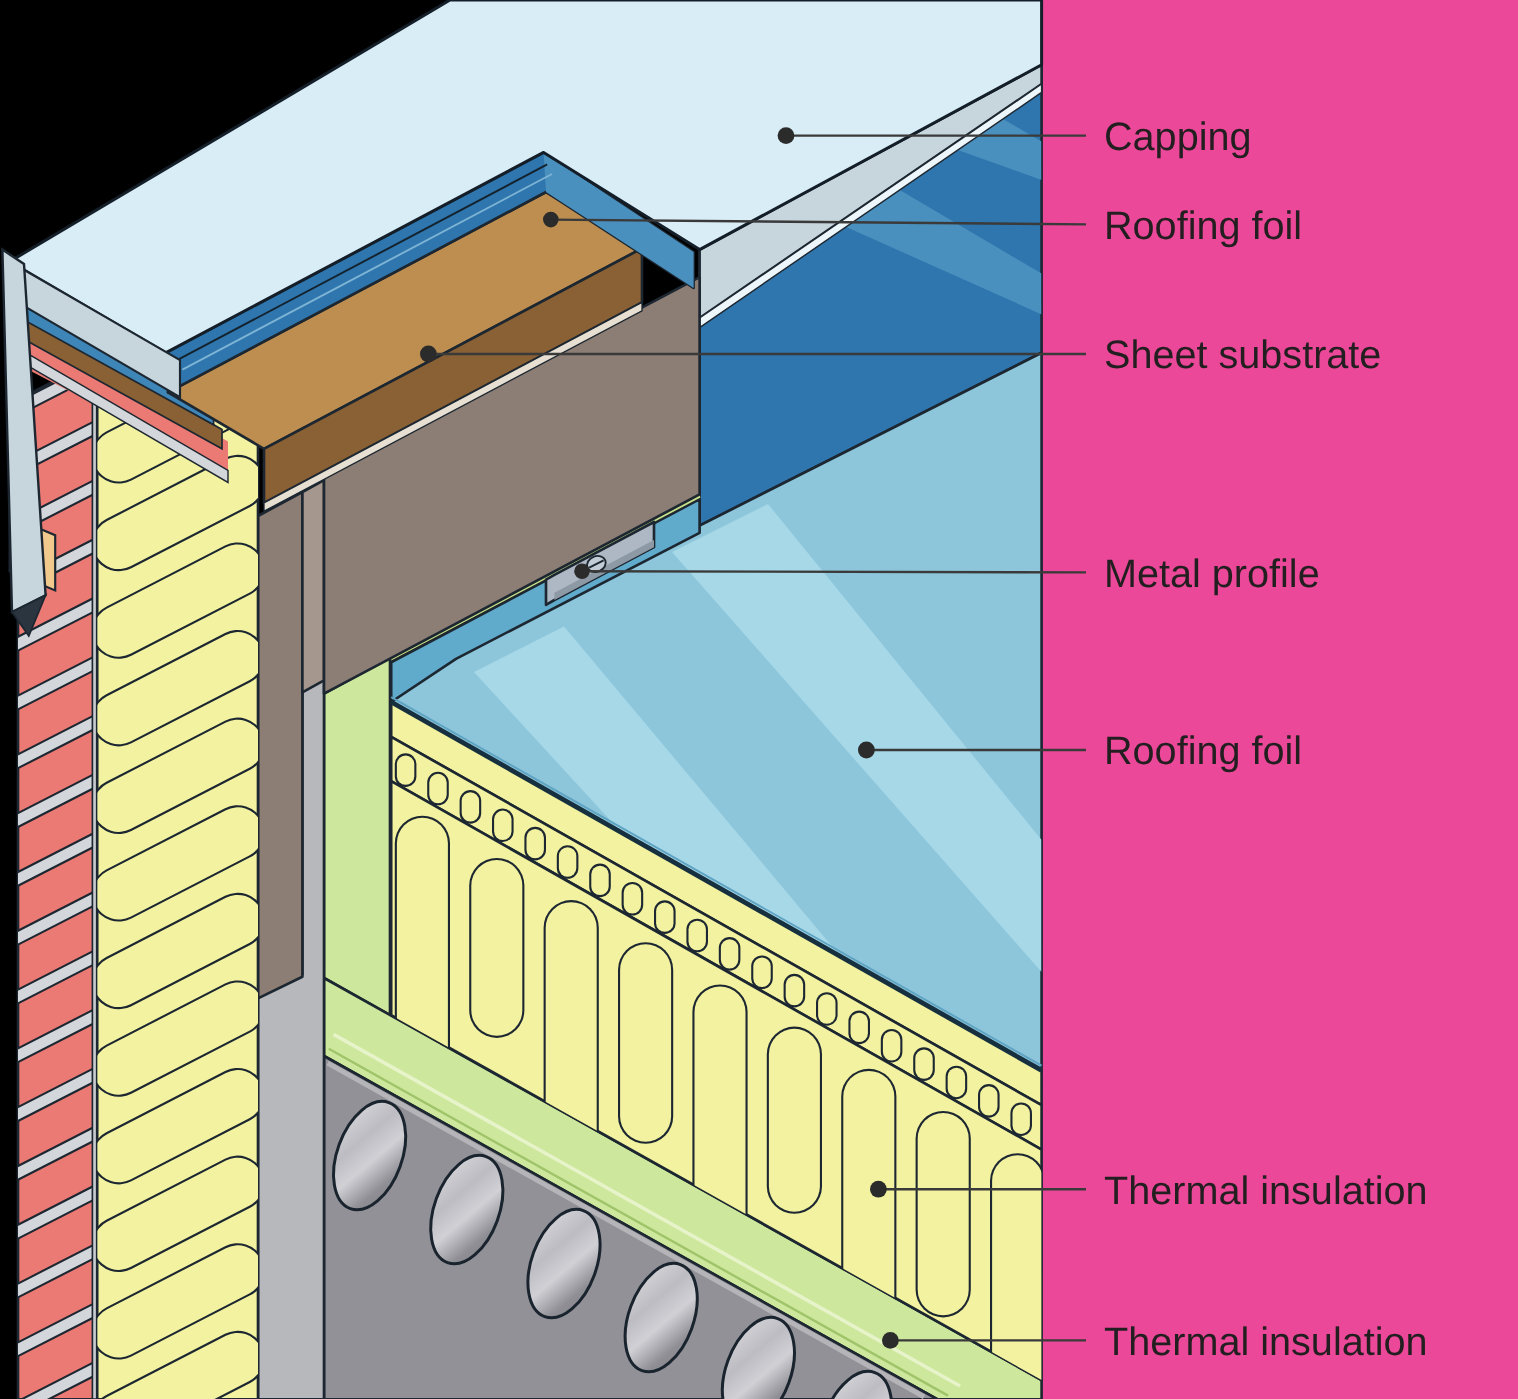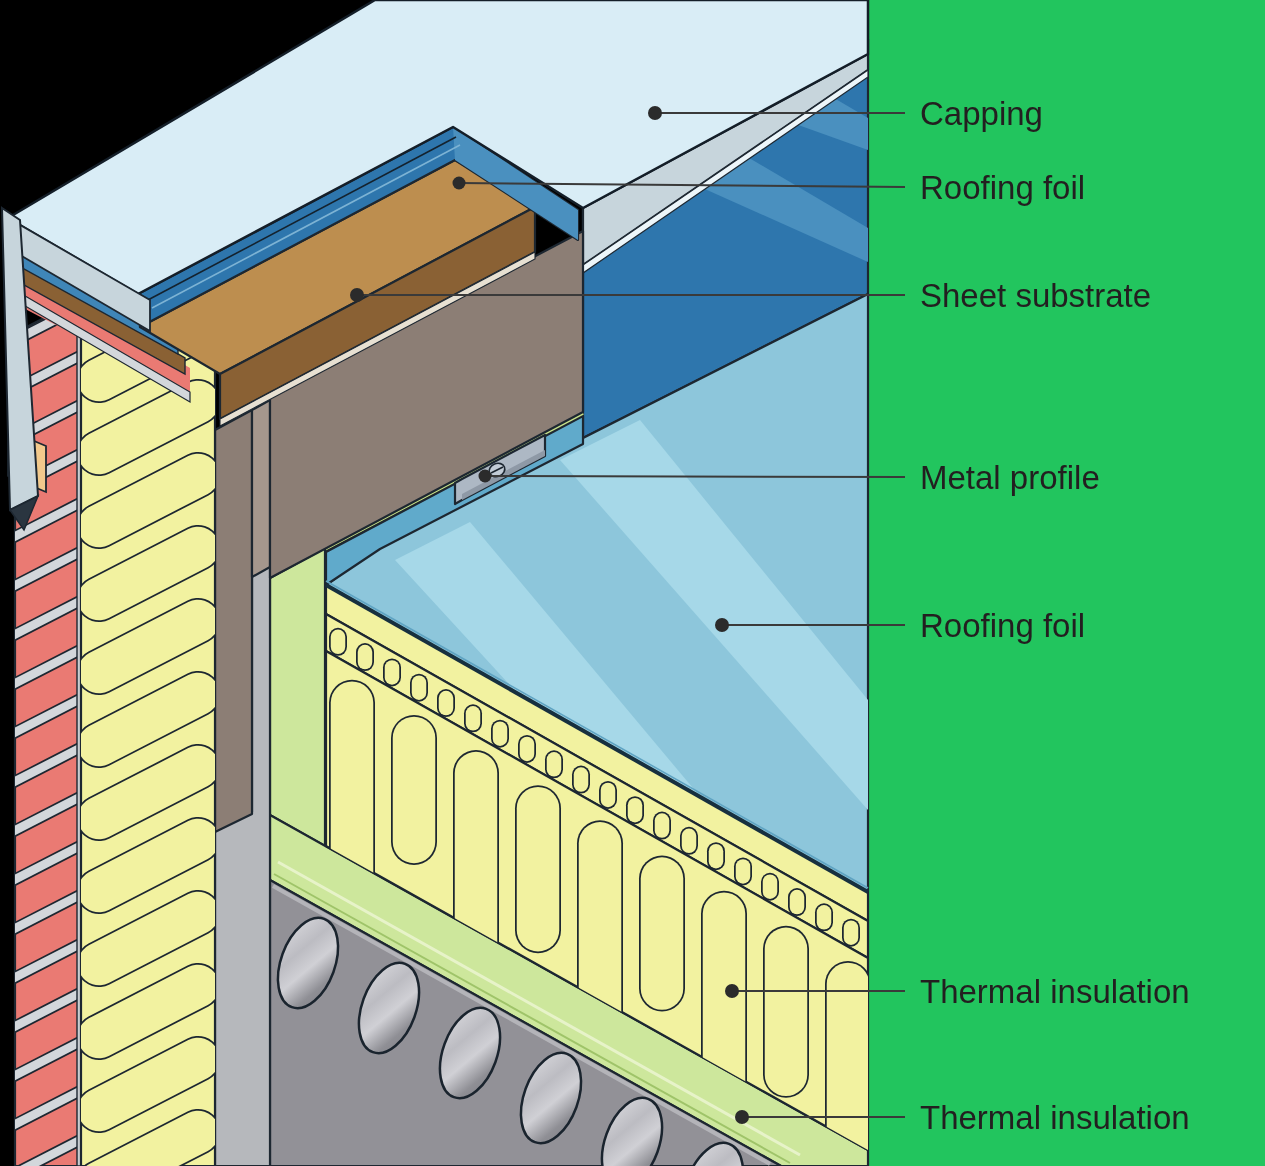--- a/index.html
+++ b/index.html
@@ -1,16 +1,16 @@
 <!DOCTYPE html>
 <html style="--ink: #231f20; --line: #1d2731; --leader: #3a3a3a; --dot: #2b2b2b; --bgBlack: #000000; --capping: #d9edf6; --cappingEdge: #c7d5dc; --cappingSliver: #edf6fa; --foilDark: #2e76ad; --foilMid: #4a90bf; --foilUpturn: #60aacb; --foilField: #8dc6db; --foilFieldLight: #a6d8e8; --substrateTan: #bd8e4f; --substrateEdge: #8a6134; --paleSliver: #e7e0d2; --taupe: #8c7e75; --taupeLight: #a5978d; --brick: #ea7a73; --mortar: #d3d7db; --insulYellow: #f2f2a0; --green: #cde79c; --greenLight: #e7f3c9; --greenDark: #9fc469; --slab: #929197; --slabLight: #b6b8bc; --metal: #adb8c4; --metalDark: #8e99a6; --woodBlock: #f2c98c;"><head>
 <meta charset="utf-8">
 <style>
   html,body{margin:0;padding:0;background:#ffffff;}
-  .stage{position:relative;width:1265px;height:1166px;background:#22c55e;overflow:hidden;
+  .stage{position:relative;width:1265px;height:1166px;background:#ec4899;overflow:hidden;
          font-family:"Liberation Sans", sans-serif;}
   svg{display:block;}
   text.lbl{font-family:"Liberation Sans", sans-serif;font-size:33px;fill:var(--ink);}
   .ol{stroke:var(--line);stroke-width:2.2;stroke-linejoin:round;}
   .noln{stroke:none;}
 </style>
 </head>
 <body>
 
 <div class="stage">

